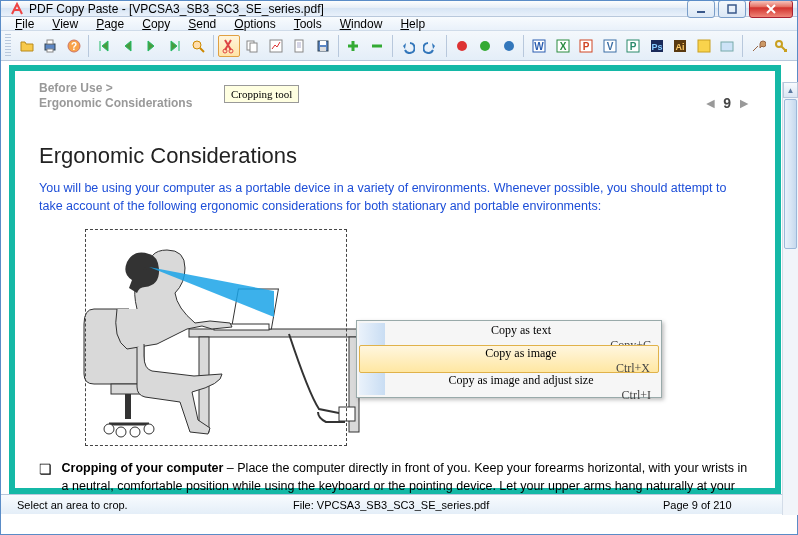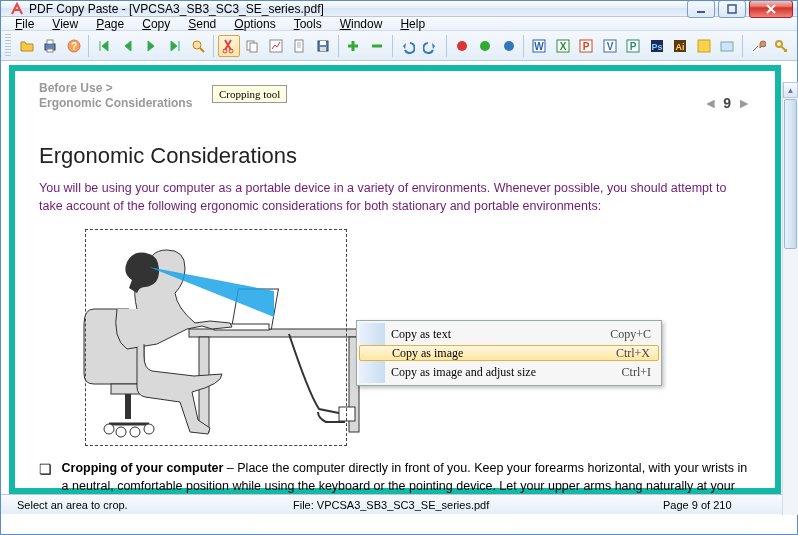--- a/index.html
+++ b/index.html
@@ -19,37 +19,37 @@
 .tb-btn.active { border:1px solid #e0a042; background: linear-gradient(#fff5dc,#ffe4a8); }
 .tb-btn svg, .tb-btn .glyph { width:16px; height:16px; }
 .tb-sep { width:1px; height:22px; background:#b8c8dc; margin: 0 3px; }
 .content { position:relative; height: calc(535px - 28px - 22px - 30px - 20px - 2px); background:#fff; overflow:hidden; }
 .page { position:absolute; left:8px; top:4px; right:16px; bottom:0; background:#fff; border:6px solid #14b8a6; }
 .page-header { padding: 10px 24px 6px; color:#999; font-family: Arial, sans-serif; }
 .breadcrumb { font-size: 12px; font-weight: bold; display:flex; justify-content:space-between; align-items:center; }
 .breadcrumb .nav-arrows { color:#999; font-size:14px; display:flex; align-items:center; gap:6px; }
 .breadcrumb .pnum { color:#444; font-weight:bold; }
 .page h1 { font-family: Arial; font-size: 22px; color:#222; margin: 26px 24px 10px; font-weight: normal; }
-.page p { margin: 0 24px 14px; font-size: 12.5px; line-height: 1.45; color:#701a75; font-family: Arial; }
+.page p { margin: 0 24px 14px; font-size: 12.5px; line-height: 1.45; color:#1d4ed8; font-family: Arial; }
 .figure-area { position:relative; margin: 0 24px 10px; }
 .selection { position:absolute; left:46px; top:0; width:262px; height:217px; border:1.5px dashed #444; }
 .body-item { margin: 6px 24px 0; font-size:12.5px; font-family: Arial; line-height:1.45; display:flex; gap:10px; }
 .body-item .bullet { font-size:14px; }
 .scrollbar-v { position:absolute; right:0; top:82px; bottom:20px; width:16px; background:#f1f5fa; border-left:1px solid #d3dce8; }
 .scroll-btn { height:16px; background:linear-gradient(#f8fbfe,#dbe6f3); border:1px solid #b8c8dc; display:flex;align-items:center;justify-content:center; font-size:8px;color:#5a78a0; }
 .scroll-thumb { margin:1px; height:150px; background:linear-gradient(90deg,#eaf2fb,#c6d9ee); border:1px solid #9cb8d9; border-radius:2px; }
 .statusbar { height:20px; background: linear-gradient(#f8fbfe,#e4eef8); border-top:1px solid #b8c8dc; display:flex; align-items:center; font-size:11px; padding:0 6px; }
 .statusbar .cell { padding: 0 10px; }
 .statusbar .cell.left{ width:276px; }
 .statusbar .cell.mid { flex:0 0 370px; }
-.tooltip { position:absolute; left:212px; top:85px; background:#ffffe1; border:1px solid #999; padding:2px 6px; font-size:11px; font-family:Tahoma; z-index:50; }
+.tooltip { position:absolute; left:224px; top:85px; background:#ffffe1; border:1px solid #999; padding:2px 6px; font-size:11px; font-family:Tahoma; z-index:50; }
 .context-menu { position:absolute; left:356px; top:320px; width:306px; background:#f6f6f6; border:1px solid #9aa; box-shadow:2px 2px 4px rgba(0,0,0,.25); font-size:12px; font-family:"Segoe UI"; z-index:40; padding:2px; }
 .context-menu .strip { position:absolute; left:2px; top:2px; bottom:2px; width:26px; background:linear-gradient(90deg,#eaf2fb,#c9ddf3); }
-.cm-item { position:relative; height:22px; display:flex; align-items:center; padding-left:32px; padding-right:8px; }
-.cm-item.hover { background:linear-gradient(#fff6df,#ffe7a2); border:1px solid #e0b24a; border-radius:2px; margin:0; height:16px; }
+.cm-item { position:relative; height:22px; display:flex; align-items:center; padding-left:32px; padding-right:8px;flex-direction:column; }
+.cm-item.hover { background:linear-gradient(#fff6df,#ffe7a2); border:1px solid #e0b24a; border-radius:2px; margin:0; height:28px; }
 .cm-item .shortcut { margin-left:auto; color:#444; }
 .illustration { width:350px; height:217px; }
 </style>
 </head>
 <body>
 
 <div class="titlebar">
   <span class="app-icon">
     <svg viewBox="0 0 16 16">
         <path d="M3 13 L8 3 L13 13 M5 9 L11 9" stroke="#e44" stroke-width="2" fill="none"></path>

